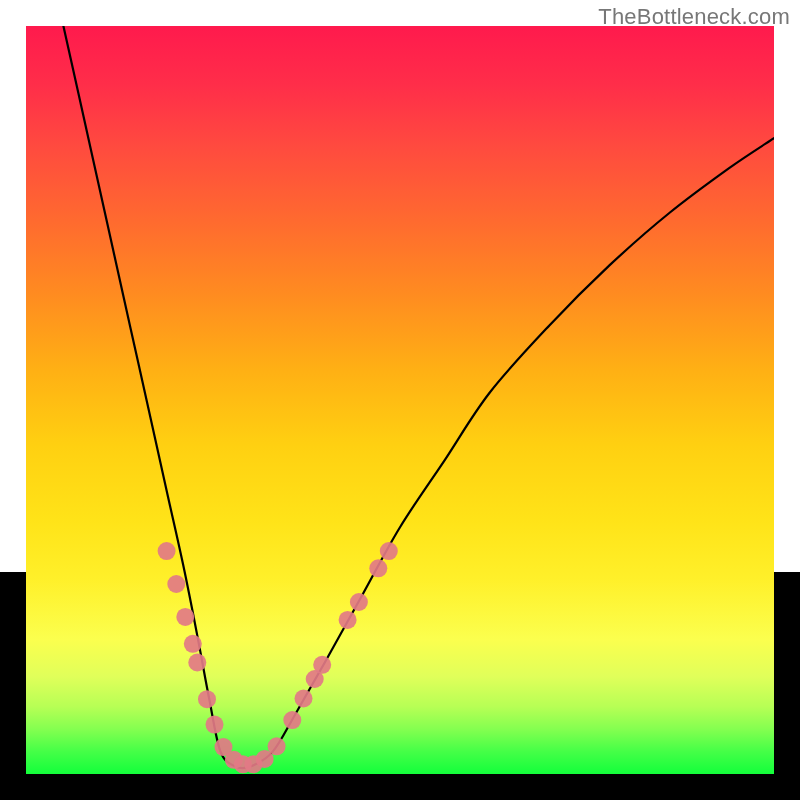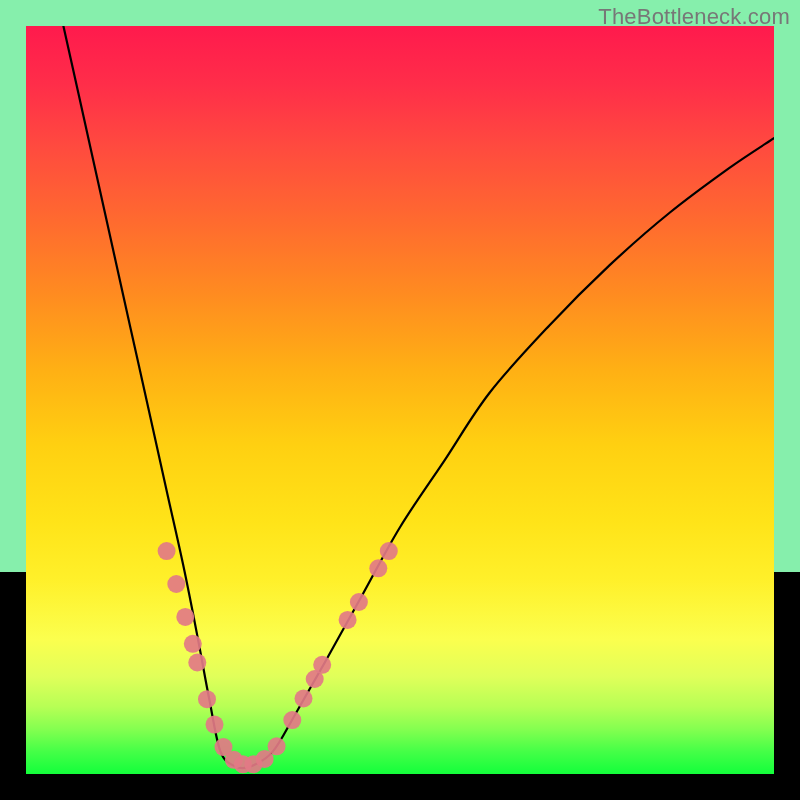--- a/index.html
+++ b/index.html
@@ -10,21 +10,21 @@
     overflow: hidden;
     background: #000;
     font-family: Arial, Helvetica, sans-serif;
   }
   .frame {
     position: absolute;
     left: 0;
     top: 0;
     width: 800px;
     height: 572px;
-    background: #86efac;
+    background: #ffffff;
   }
   .plot {
     position: absolute;
     left: 26px;
     top: 26px;
     width: 748px;
     height: 748px;
     overflow: hidden;
   }
   .gradient {

